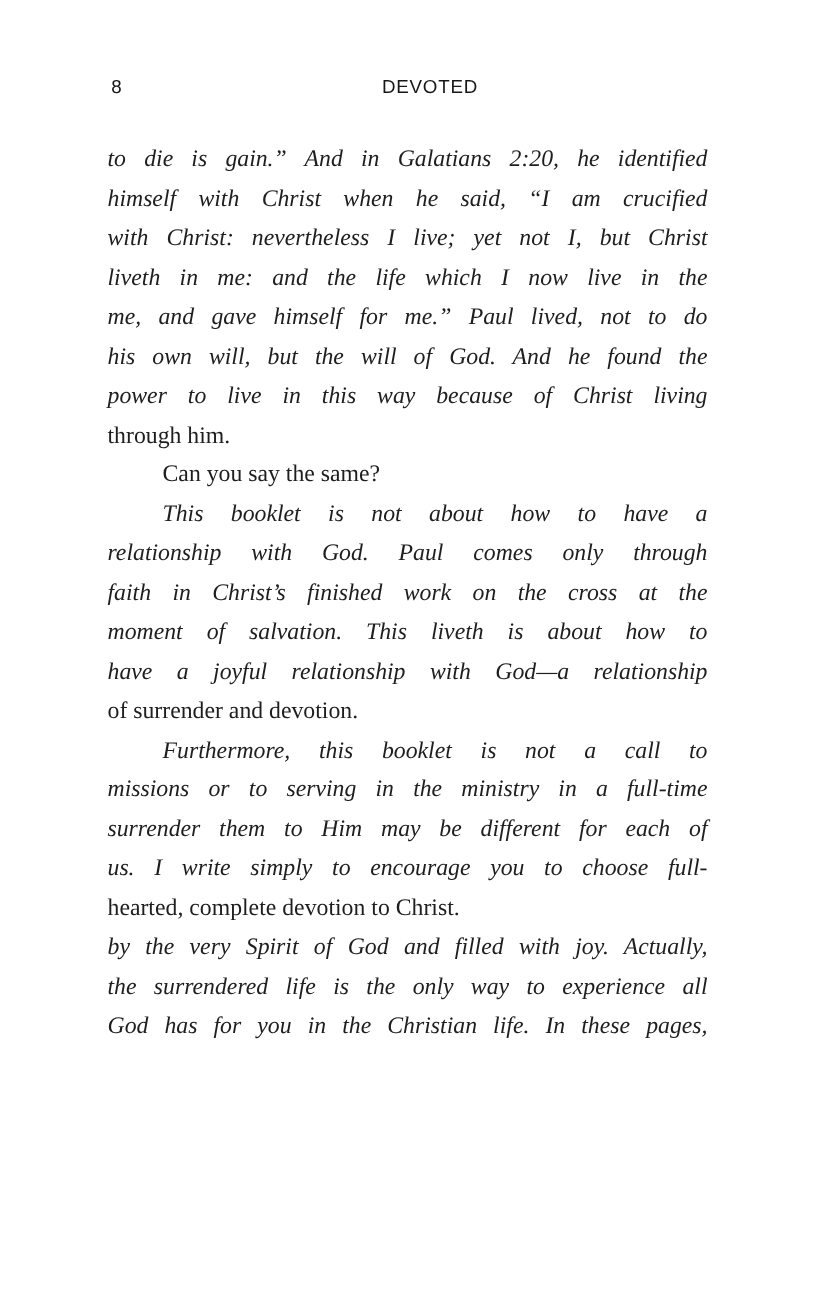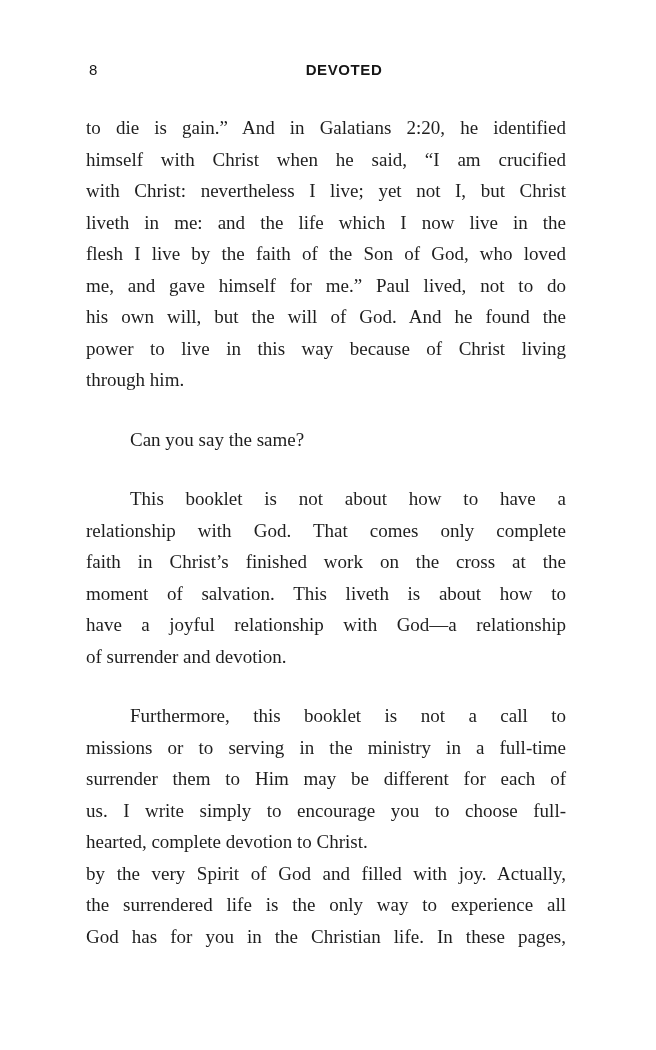--- a/index.html
+++ b/index.html
@@ -25,63 +25,63 @@
     font-size: 15px;
     color: #161616;
   }
   .page-number {
     position: absolute;
     left: 3px;
     top: 0;
     font-weight: 400;
   }
   .running-title {
-    font-weight: 700;
+    font-weight: 400;
     letter-spacing: 0.6px;
     margin-left: 36px;
   }
   .body-text {
     position: absolute;
     top: 112px;
     left: 86px;
     width: 480px;
     font-family: "Liberation Serif", serif;
     font-size: 19px;
     line-height: 31.5px;
     color: #1e1e1e;
   }
   .line { white-space: normal; }
   .line.just {
     text-align: justify;
     text-justify: inter-word;
     text-align-last: justify;
+    font-style: italic;
   }
-  .line.indent { padding-left: 44px; margin-top: 28px; }
+  .line.indent { padding-left: 44px; }
 </style>
 </head>
 <body style="background: rgb(255, 255, 255);">
 
 <div class="page">
   <header class="page-header">
     <span class="page-number">8</span>
     <span class="running-title">DEVOTED</span>
   </header>
   <main class="body-text" style="color: rgb(30, 30, 30);">
       <div class="line just">to die is gain.” And in Galatians 2:20, he identified</div>
       <div class="line just">himself with Christ when he said, “I am crucified</div>
       <div class="line just">with Christ: nevertheless I live; yet not I, but Christ</div>
       <div class="line just">liveth in me: and the life which I now live in the</div>
-      <div class="line just">flesh I live by the faith of the Son of God, who loved</div>
       <div class="line just">me, and gave himself for me.” Paul lived, not to do</div>
       <div class="line just">his own will, but the will of God. And he found the</div>
       <div class="line just">power to live in this way because of Christ living</div>
       <div class="line">through him.</div>
       <div class="line indent">Can you say the same?</div>
       <div class="line just indent">This booklet is not about how to have a</div>
-      <div class="line just">relationship with God. That comes only complete</div>
+      <div class="line just">relationship with God. Paul comes only through</div>
       <div class="line just">faith in Christ’s finished work on the cross at the</div>
       <div class="line just">moment of salvation. This liveth is about how to</div>
       <div class="line just">have a joyful relationship with God—a relationship</div>
       <div class="line">of surrender and devotion.</div>
       <div class="line just indent">Furthermore, this booklet is not a call to</div>
       <div class="line just">missions or to serving in the ministry in a full-time</div>
       <div class="line just">surrender them to Him may be different for each of</div>
       <div class="line just">us. I write simply to encourage you to choose full-</div>
       <div class="line">hearted, complete devotion to Christ.</div>
       <div class="line just">by the very Spirit of God and filled with joy. Actually,</div>

